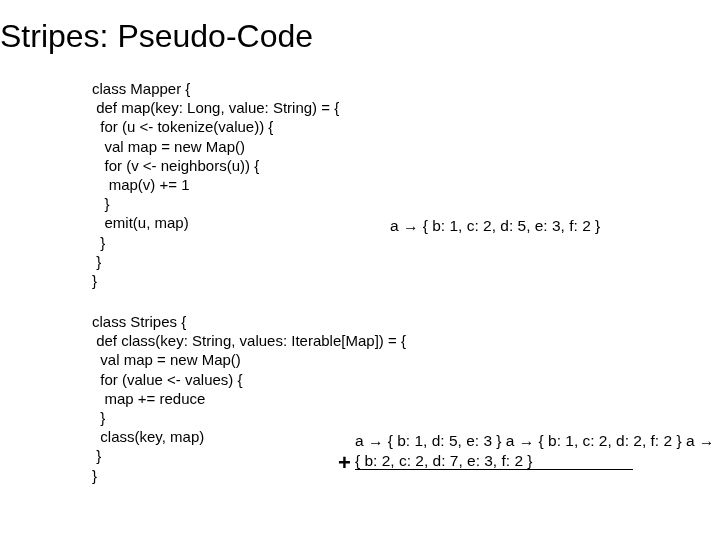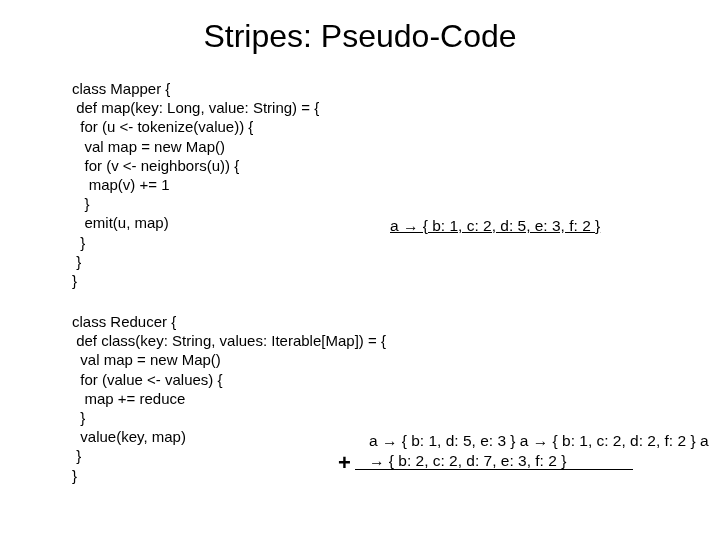--- a/index.html
+++ b/index.html
@@ -6,48 +6,47 @@
     body {
       width: 720px;
       height: 540px;
       background: #fff;
       font-family: Arial, Helvetica, sans-serif;
       color: #000;
       position: relative;
       overflow: hidden;
     }
     .slide-title {
-      text-align: center;
+      text-align: left;
       font-size: 32px;
       font-weight: 400;
       margin-top: 18px;
       margin-bottom: 24px;
     }
     .content {
-      padding-left: 72px;
+      padding-left: 92px;
       padding-right: 40px;
     }
     .code-block {
       font-size: 15px;
       line-height: 1.28;
       white-space: pre;
       font-family: Arial, Helvetica, sans-serif;
       margin-bottom: 22px;
     }
     .mapper-emit {
       position: absolute;
       left: 390px;
       top: 217px;
       font-size: 15.5px;
       font-family: Arial, Helvetica, sans-serif;
-      text-decoration: underline;
     }
     .reducer-emit {
       position: absolute;
-      left: 369px;
+      left: 355px;
       top: 431px;
       font-size: 15.5px;
       font-family: Arial, Helvetica, sans-serif;
       line-height: 1.28;
     }
     .plus-sign {
       position: absolute;
       left: 338px;
       top: 450px;
       font-size: 22px;
@@ -75,27 +74,27 @@
 <span>  for (u &lt;- tokenize(value)) {</span>
 <span>   val map = new Map()</span>
 <span>   for (v &lt;- neighbors(u)) {</span>
 <span>    map(v) += 1</span>
 <span>   }</span>
 <span>   emit(u, map)</span>
 <span>  }</span>
 <span> }</span>
 <span>}</span></div>
 
-  <div class="code-block"><span>class Reducer {</span>
+  <div class="code-block"><span>class Stripes {</span>
 <span> def class(key: String, values: Iterable[Map]) = {</span>
 <span>  val map = new Map()</span>
 <span>  for (value &lt;- values) {</span>
 <span>   map += reduce</span>
 <span>  }</span>
-<span>  value(key, map)</span>
+<span>  class(key, map)</span>
 <span> }</span>
 <span>}</span></div>
 
 </div>
 
 <div class="mapper-emit">a → { b: 1, c: 2, d: 5, e: 3, f: 2 }</div>
 
 <div class="plus-sign">+</div>
 <div class="reducer-emit"><span>a → { b: 1,           d: 5, e: 3 }</span>
 <span>a → { b: 1, c: 2, d: 2,           f: 2 }</span>

